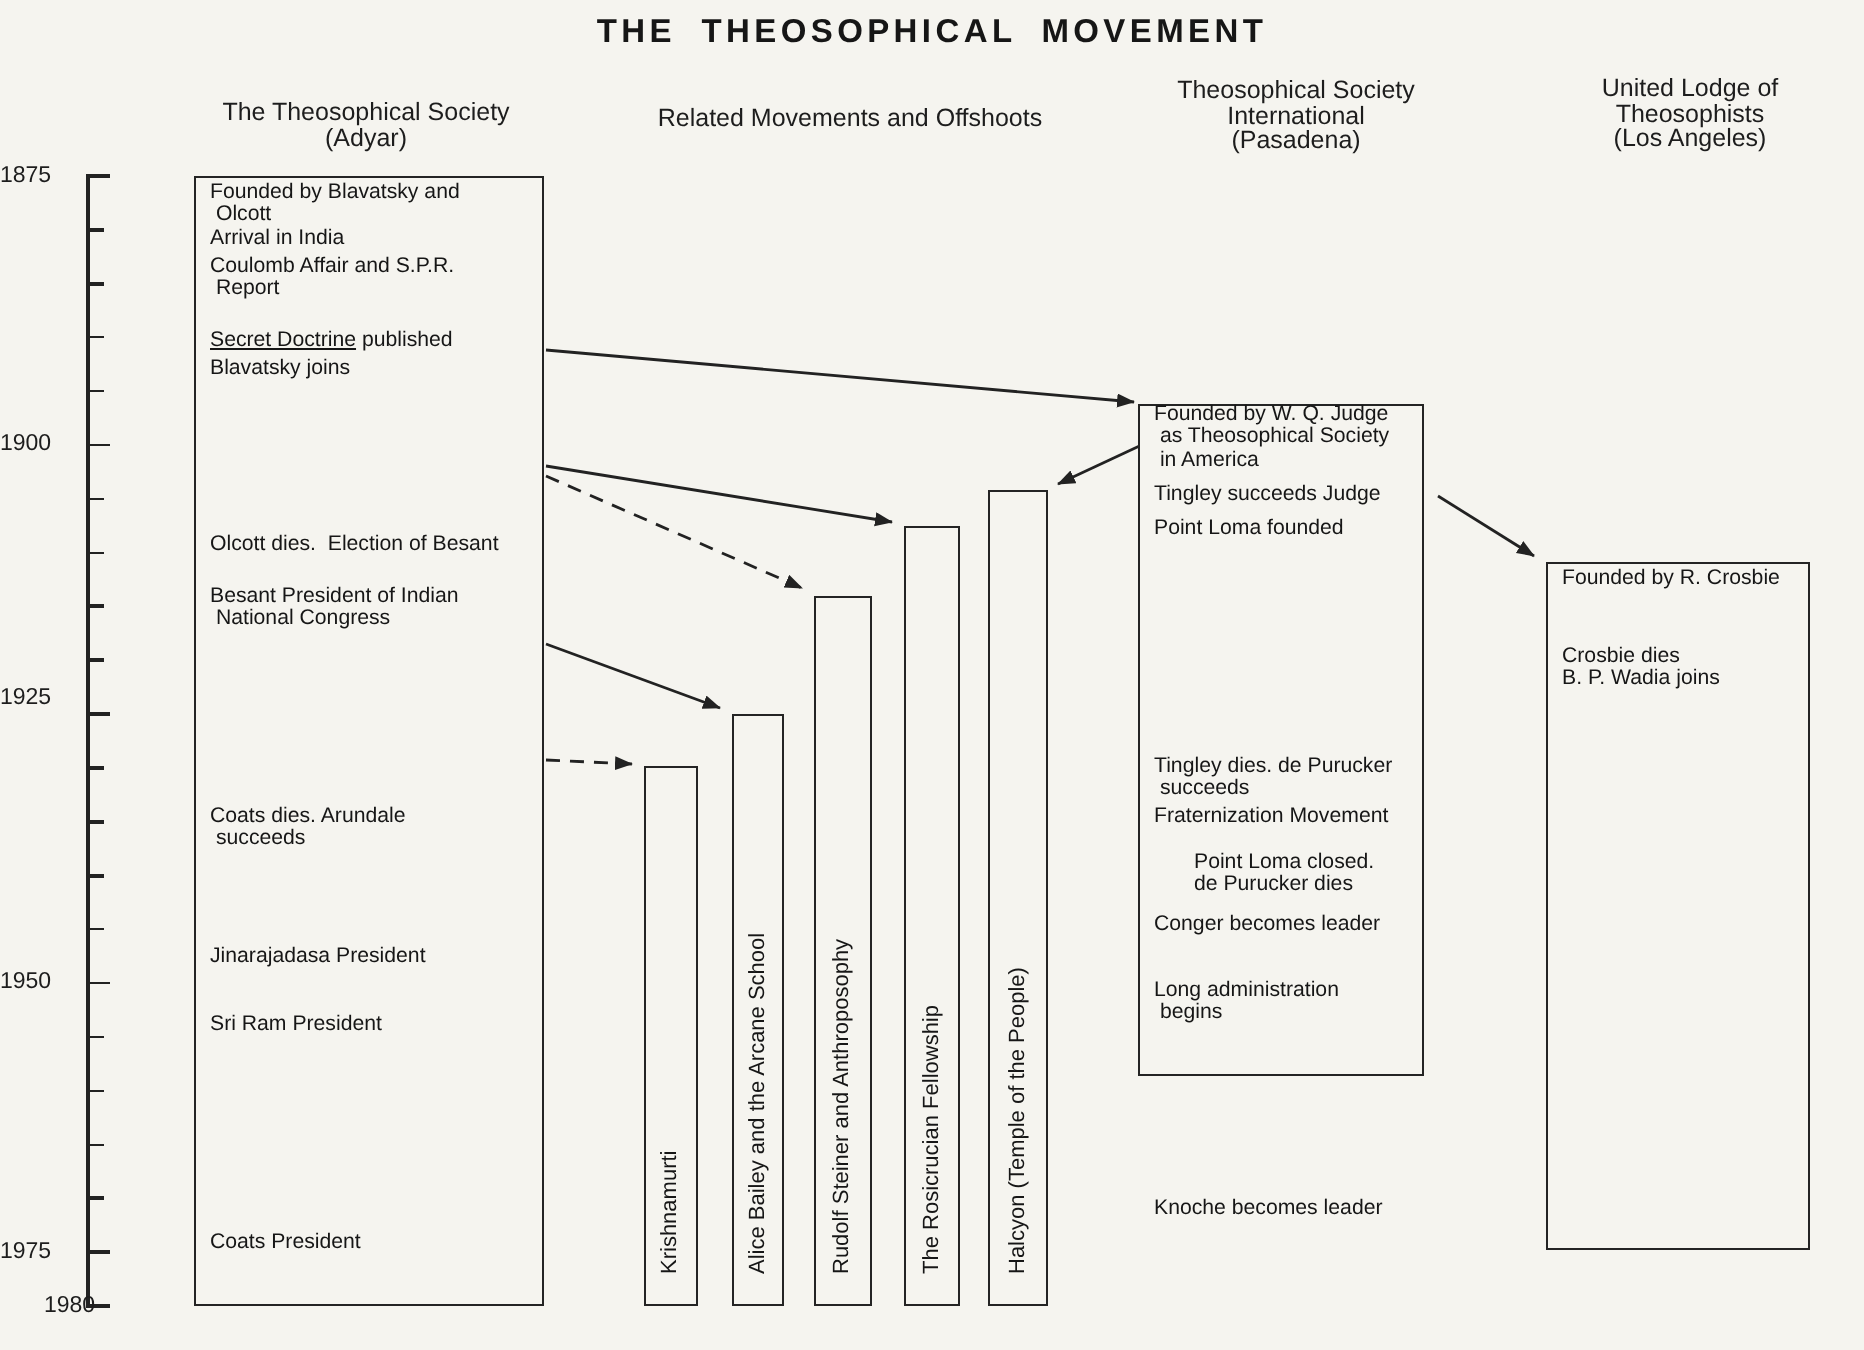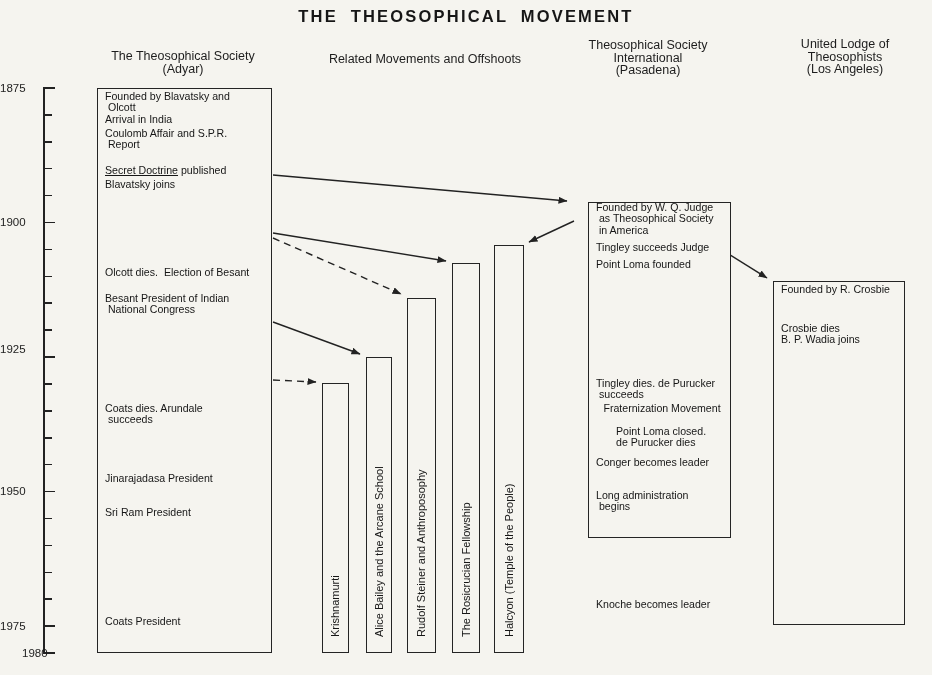--- a/index.html
+++ b/index.html
@@ -162,29 +162,29 @@
     </div>
   <div class="org-box" id="box-steiner" style="left:407px; top:298px; width:29px;  height:355px;">
       <div class="vlabel">Rudolf Steiner and Anthroposophy</div>
     </div>
   <div class="org-box" id="box-rosicrucian" style="left:452px; top:263px; width:28px;  height:390px;">
       <div class="vlabel">The Rosicrucian Fellowship</div>
     </div>
   <div class="org-box" id="box-halcyon" style="left:494px; top:245px; width:30px;  height:408px;">
       <div class="vlabel">Halcyon (Temple of the People)</div>
     </div>
-  <div class="org-box" id="box-pasadena" style="left:588px; top:202px; width:143px; height:336px;">
+  <div class="org-box" id="box-pasadena" style="left:569px; top:202px; width:143px; height:336px;">
       <div class="event" style="top: -1px;">Founded by W. Q. Judge
  as Theosophical Society
  in America</div>
       <div class="event" style="top: 39px;">Tingley succeeds Judge</div>
       <div class="event" style="top: 56px;">Point Loma founded</div>
       <div class="event" style="top: 175px;">Tingley dies. de Purucker
  succeeds</div>
-      <div class="event" style="top: 200px; text-align: center;">Fraternization Movement</div>
+      <div class="event" style="top: 200px;">Fraternization Movement</div>
       <div class="event" style="top: 223px; margin-left: 20px;">Point Loma closed.
 de Purucker dies</div>
       <div class="event" style="top: 254px;">Conger becomes leader</div>
       <div class="event" style="top: 287px;">Long administration
  begins</div>
       <div class="event" style="top: 396px;">Knoche becomes leader</div>
     </div>
   <div class="org-box" id="box-ult" style="left:773px; top:281px; width:132px; height:344px;">
       <div class="event" style="top: 2px;">Founded by R. Crosbie</div>
       <div class="event" style="top: 41px;">Crosbie dies

